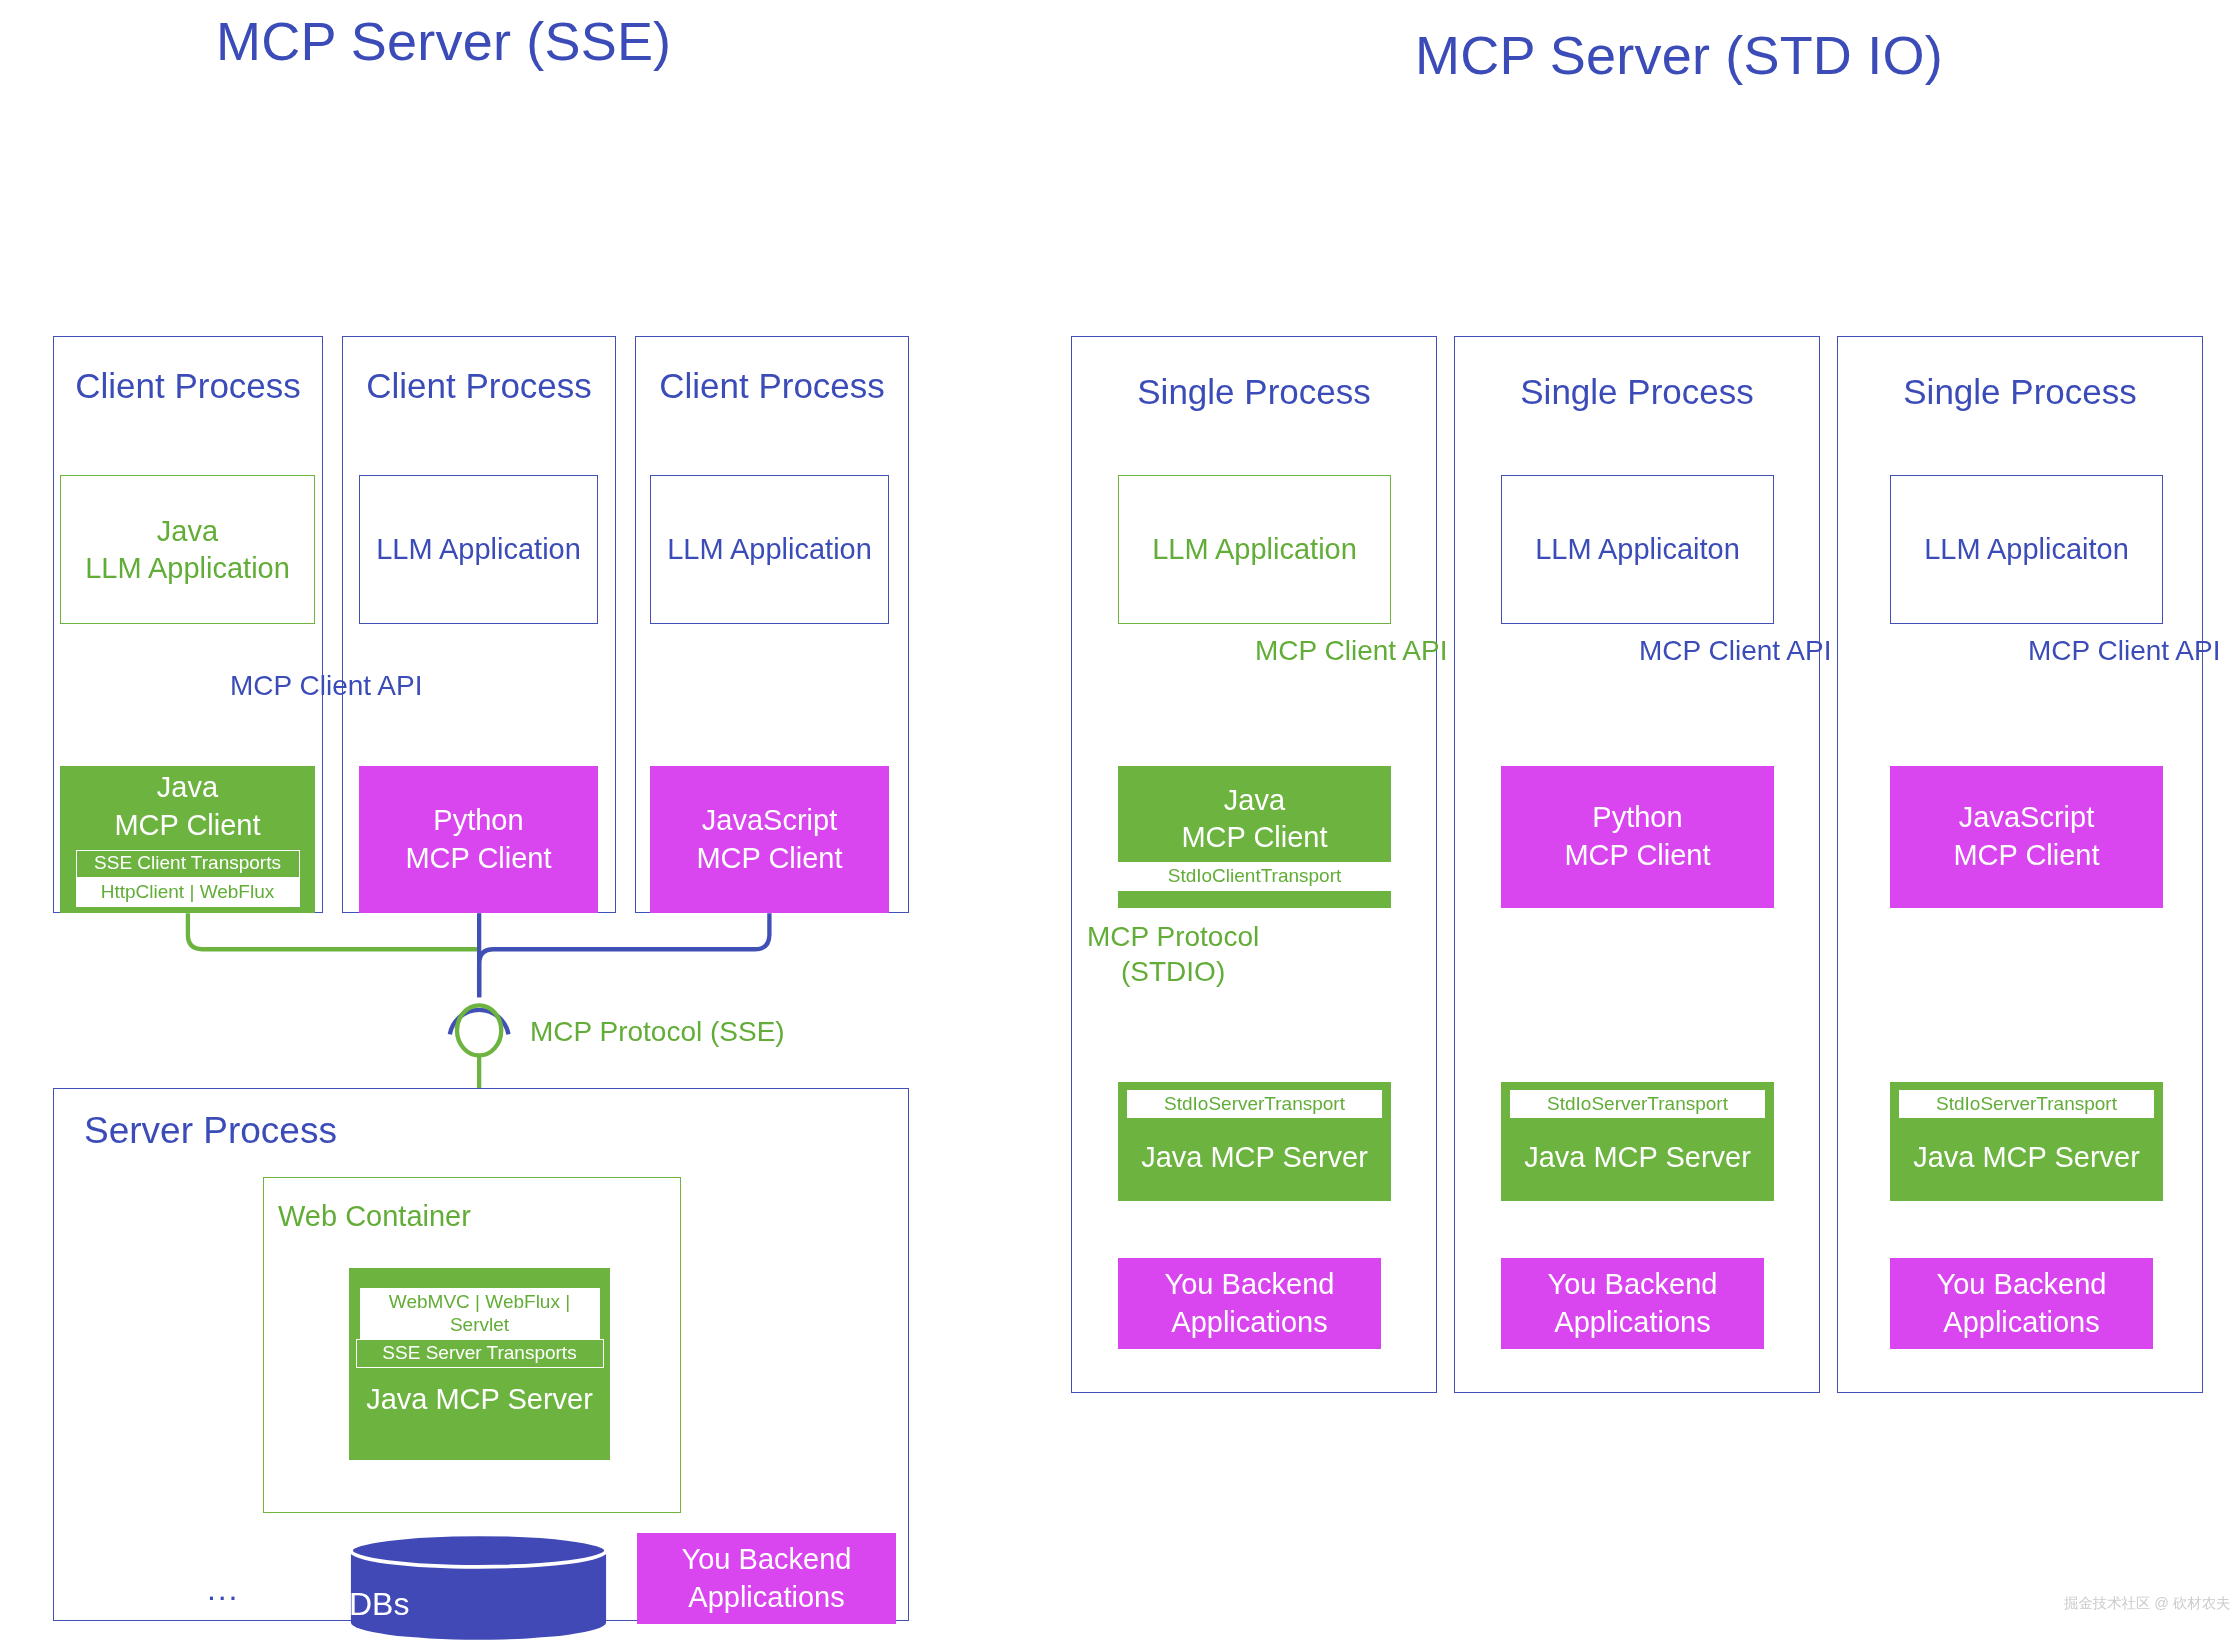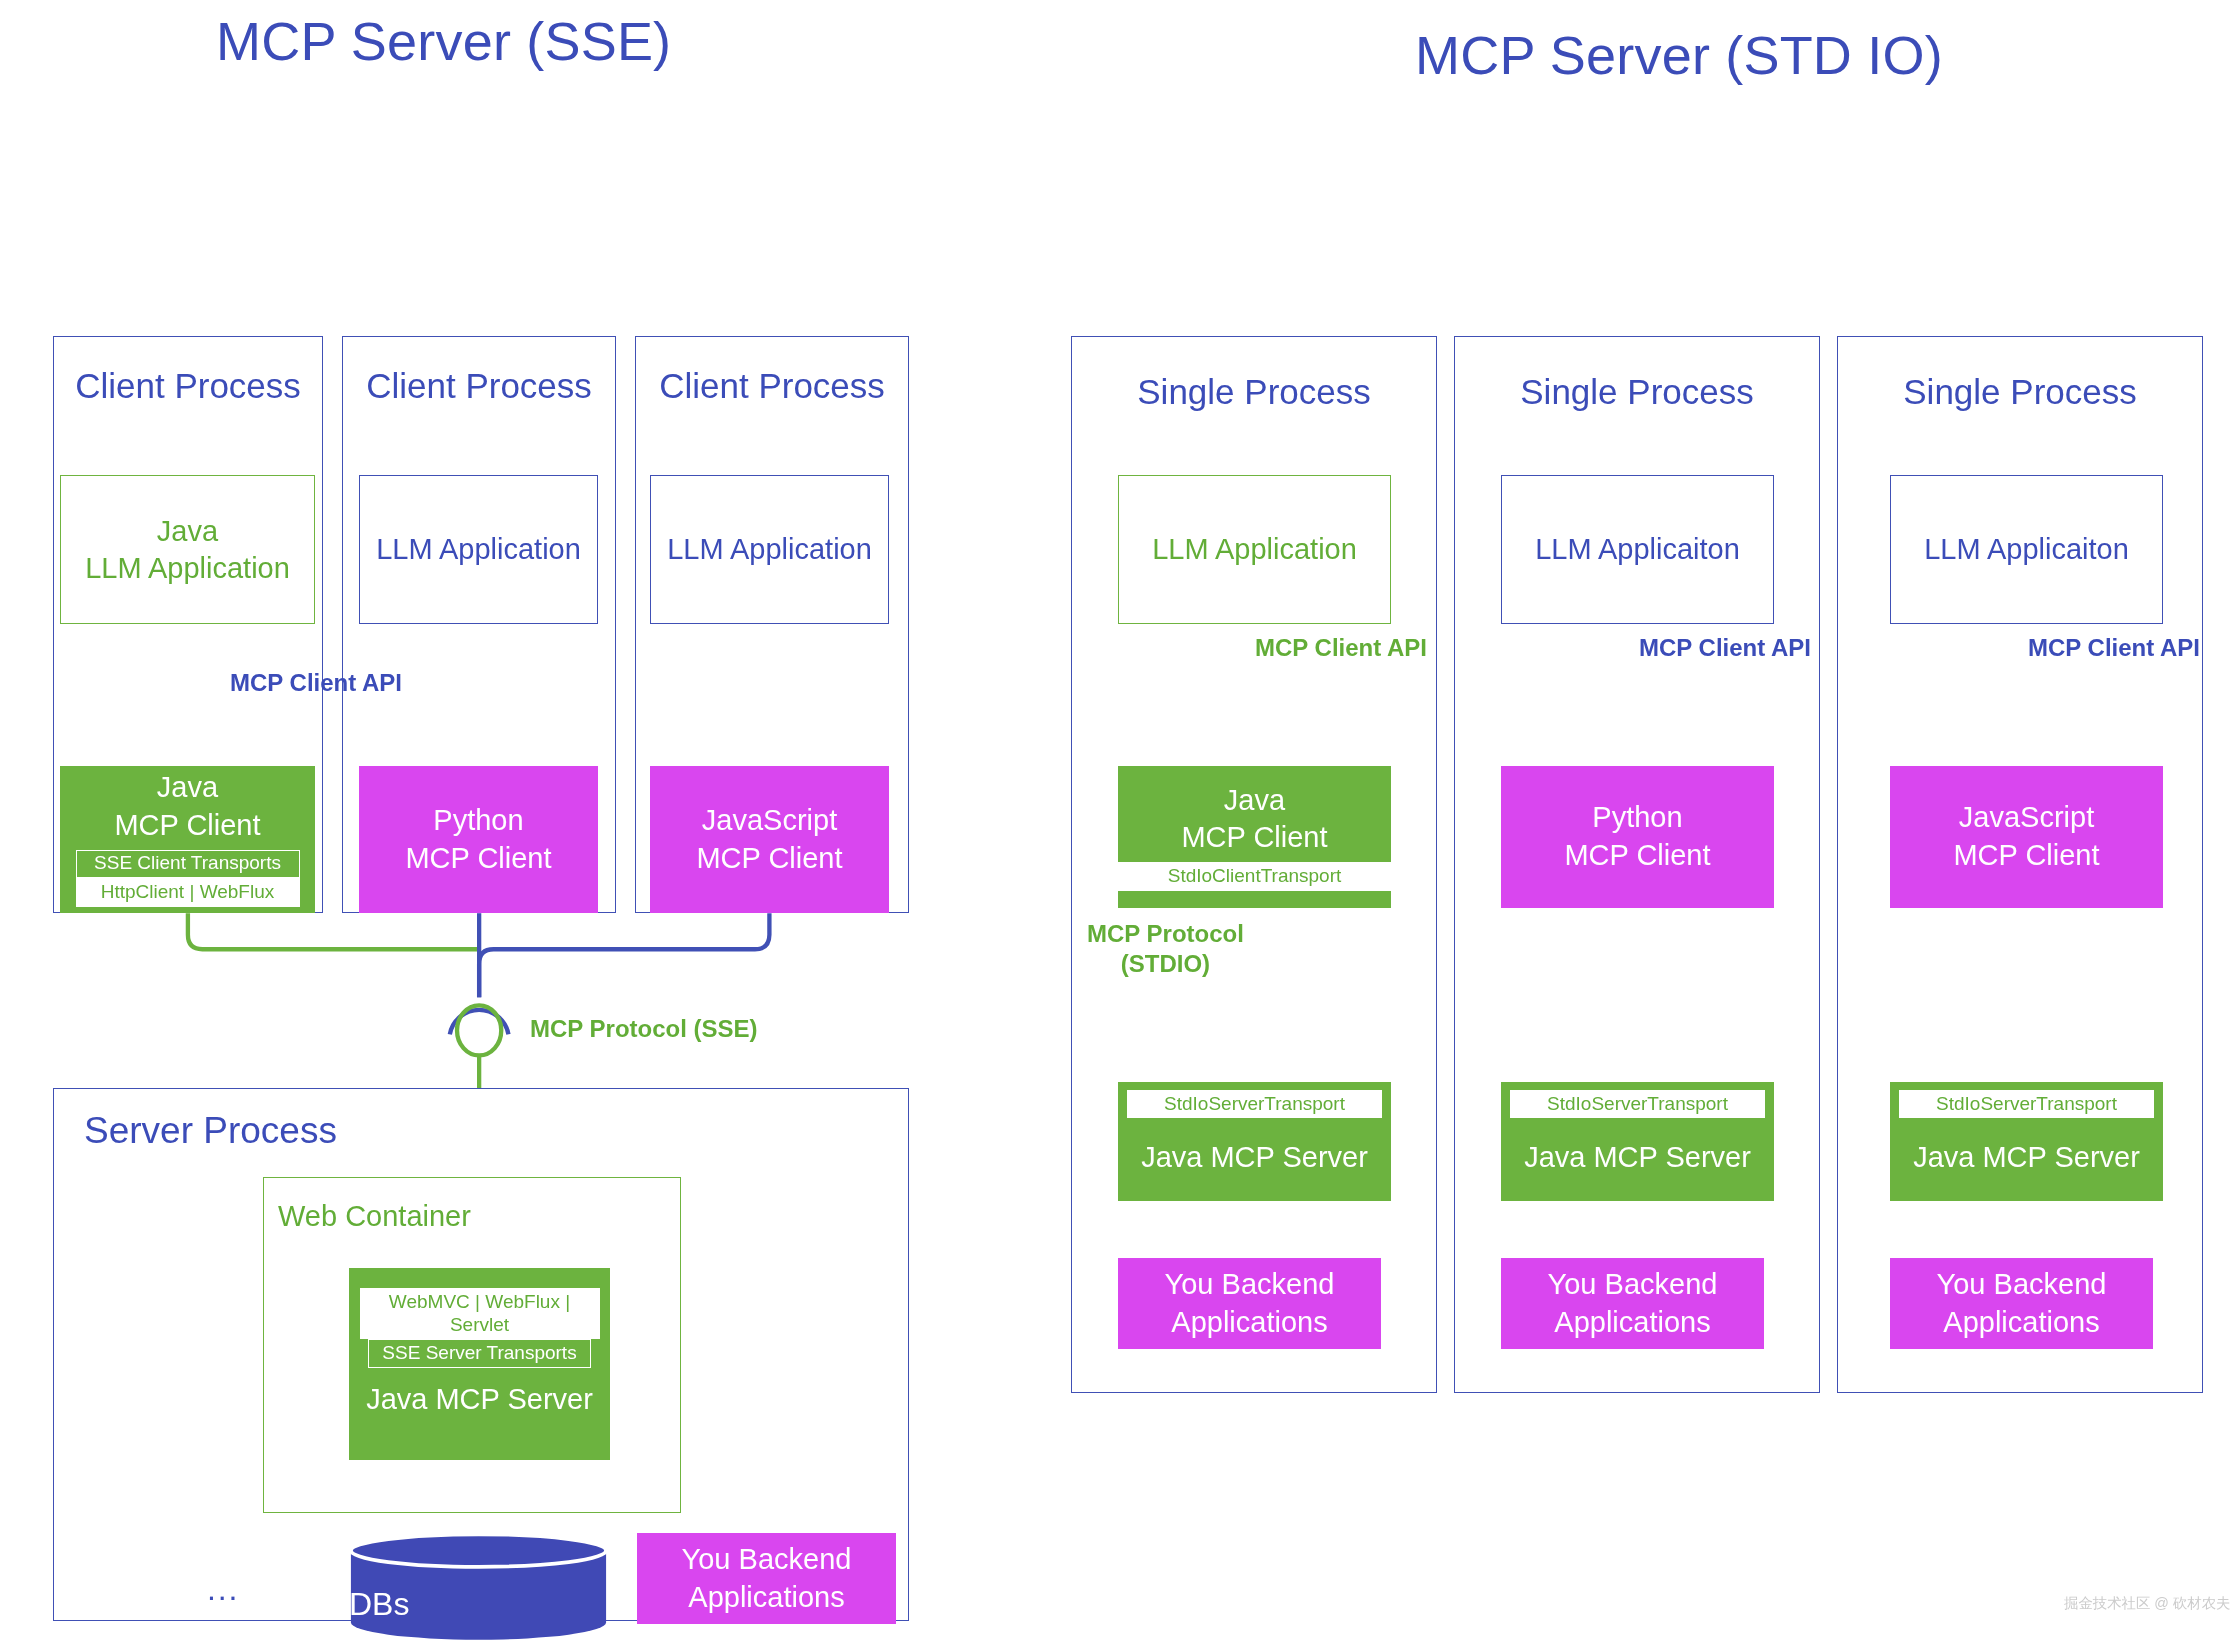--- a/index.html
+++ b/index.html
@@ -47,21 +47,21 @@
     text-align:center;padding:1.9px 0;box-sizing:border-box;
   }
   .sub-green-strip{
     background:#6CB33F;border:1.4px solid #ffffff;
     color:#ffffff;font-size:19px;line-height:1.2;
     text-align:center;padding:1.9px 0;box-sizing:border-box;
   }
 
   
   .conn-label{
-    position:absolute;white-space:nowrap;font-size:24px;line-height:1.25;font-weight:bold;
+    position:absolute;white-space:nowrap;font-size:28px;line-height:1.25;
   }
   .conn-label.blue{color:#3B4CB8;}
   .conn-label.green{color:#62AD37;}
 
   
   .db-cyl{position:absolute;}
   .db-text{
     position:absolute;left:0;right:0;text-align:left;
     color:#ffffff;font-size:32px;
   }
@@ -200,21 +200,21 @@
 
   <div class="abs process-box" style="left:53px;top:1088px;width:856px;height:533px;">
   </div>
   <div class="abs" style="left:84px;top:1110px;color:#3B4CB8;font-size:37px;white-space:nowrap;">Server Process</div>
 
   <div class="abs" style="left:263px;top:1177px;width:418px;height:336px;border:1.9px solid #6FB43F;background:transparent;"></div>
   <div class="abs" style="left:278px;top:1200px;color:#62AD37;font-size:29px;white-space:nowrap;">Web Container</div>
 
   <div class="abs fill-box green" style="left:349px;top:1268px;width:261px;height:192px;justify-content:flex-start;padding-top:20px;">
     <div class="sub-white-strip" style="width:240px;">WebMVC | WebFlux | Servlet</div>
-    <div class="sub-green-strip" style="width:223px;">SSE Server Transports</div>
+    <div class="sub-green-strip" style="width:248px;">SSE Server Transports</div>
     <div style="margin-top:13.5px;font-size:29px;">Java MCP Server</div>
   </div>
 
   <div class="db-cyl" style="left:349px;top:1533px;width:259px;height:107px;">
     <svg width="259" height="107" viewBox="0 0 540 222">
       <path d="M 4 36 L 4 186 A 266 36 0 0 0 536 186 L 536 36 Z" fill="#4049B5"></path>
       <ellipse cx="270" cy="36" rx="266" ry="34" fill="#4049B5" stroke="#ffffff" stroke-width="8"></ellipse>
     </svg>
     <div class="db-text" style="top:53px;">DBs</div>
   </div>

